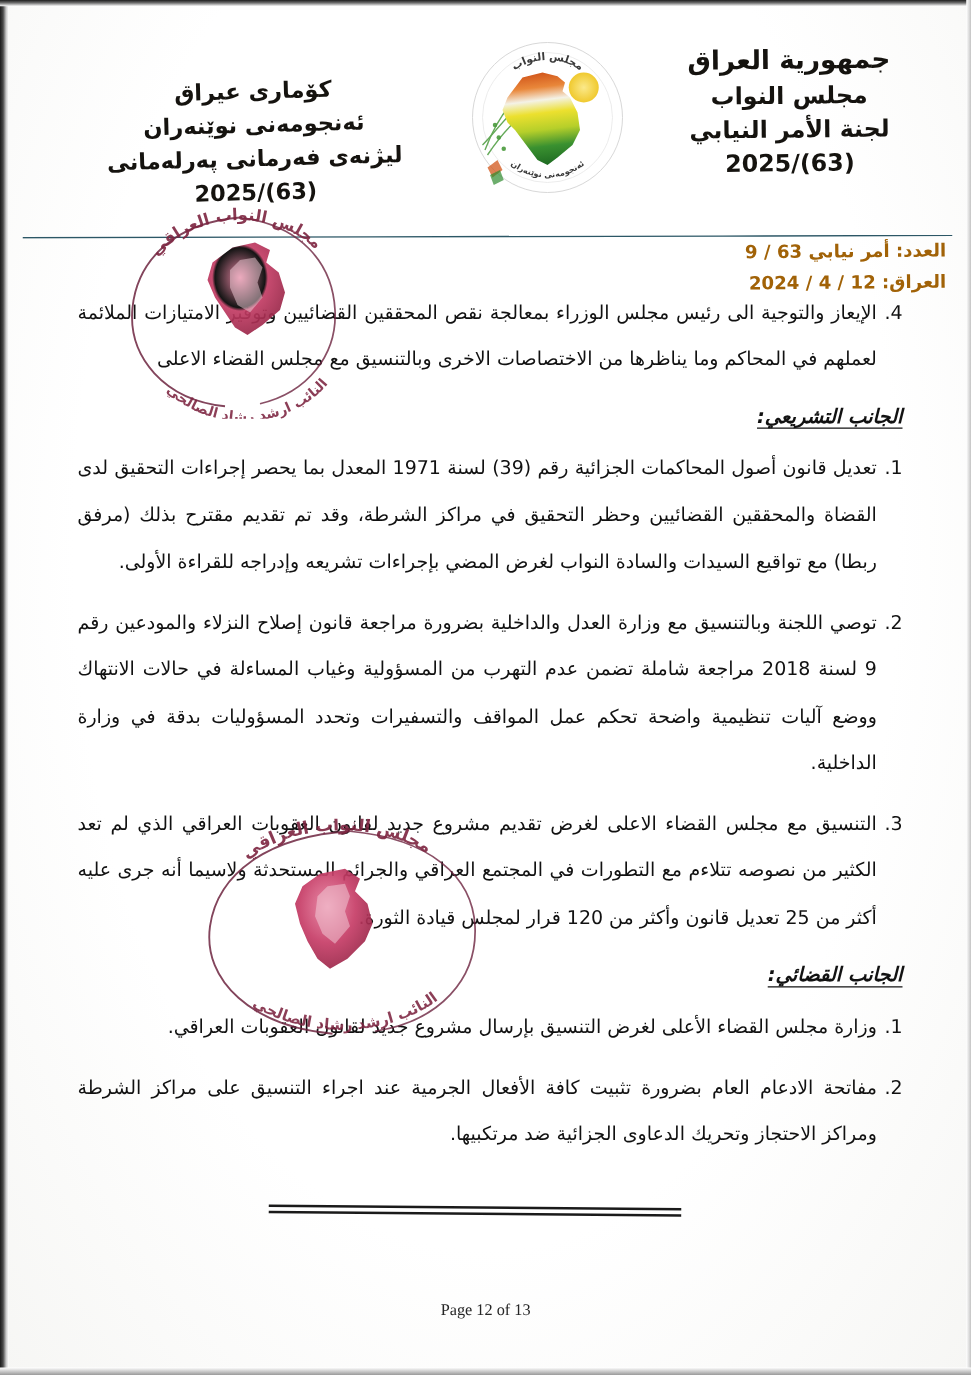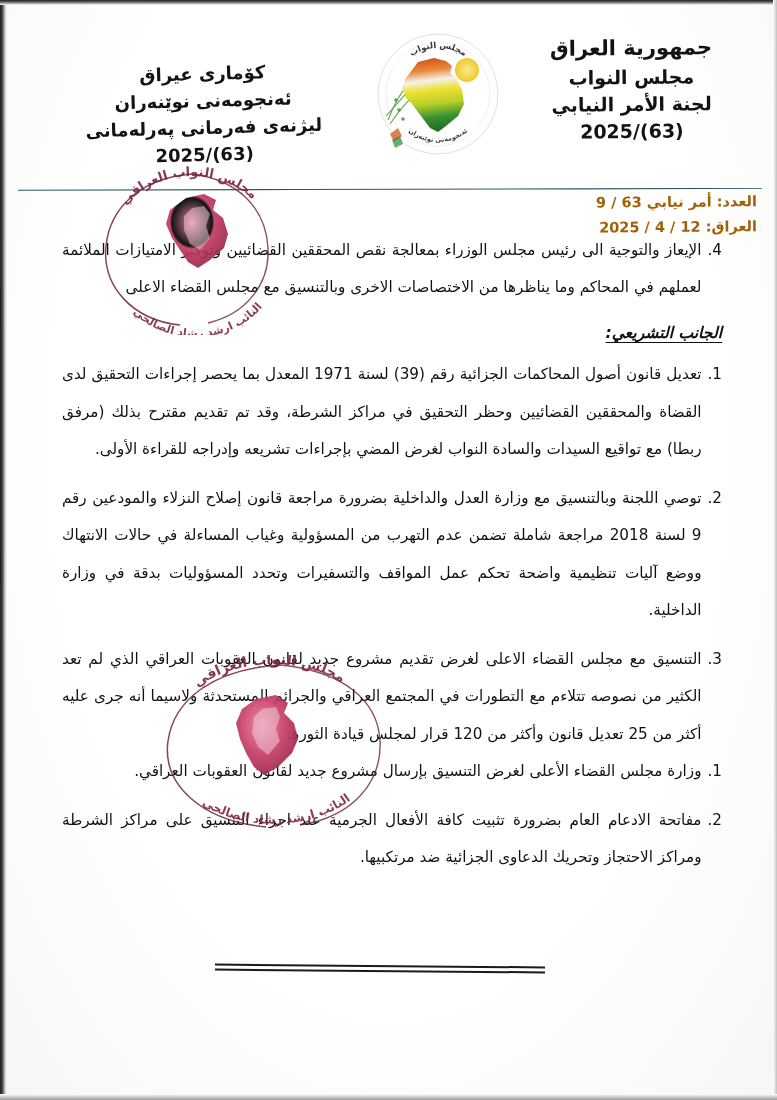--- a/index.html
+++ b/index.html
@@ -264,21 +264,21 @@
     <path d="M0,4.4 C180,3.2 380,2.6 560,1.8 C650,1.4 710,1.0 744,0.6" stroke="#2c5766" stroke-width="2.2" fill="none"></path>
   </svg>
 
   <div class="refblock">
     <div class="row">
       <span>العدد:</span>
       <span>أمر نيابي 63 / 9</span>
     </div>
     <div class="row">
       <span>العراق:</span>
-      <span>12 / 4 / 2025</span>
+      <span>12 / 4 / 2024</span>
     </div>
   </div>
 
   <div class="body">
 
     <div class="num-para">
       <span class="marker">.4</span>
       <span class="txt">الإيعاز والتوجية الى رئيس مجلس الوزراء بمعالجة نقص المحققين القضائيين وتوفير الامتيازات الملائمة لعملهم في المحاكم وما يناظرها من الاختصاصات الاخرى وبالتنسيق مع مجلس القضاء الاعلى</span>
     </div>
 
@@ -294,38 +294,42 @@
       <span class="marker">.2</span>
       <span class="txt">توصي اللجنة وبالتنسيق مع وزارة العدل والداخلية بضرورة مراجعة قانون إصلاح النزلاء والمودعين رقم 9 لسنة 2018 مراجعة شاملة تضمن عدم التهرب من المسؤولية وغياب المساءلة في حالات الانتهاك ووضع آليات تنظيمية واضحة تحكم عمل المواقف والتسفيرات وتحدد المسؤوليات بدقة في وزارة الداخلية.</span>
     </div>
     <div class="gap-sm"></div>
 
     <div class="num-para">
       <span class="marker">.3</span>
       <span class="txt">التنسيق مع مجلس القضاء الاعلى لغرض تقديم مشروع جديد لقانون العقوبات العراقي الذي لم تعد الكثير من نصوصه تتلاءم مع التطورات في المجتمع العراقي والجرائم المستحدثة ولاسيما أنه جرى عليه أكثر من 25 تعديل قانون وأكثر من 120 قرار لمجلس قيادة الثورة.</span>
     </div>
 
+    <div class="section-head">الجانب القضائي:</div>
 
     <div class="num-para">
       <span class="marker">.1</span>
       <span class="txt">وزارة مجلس القضاء الأعلى لغرض التنسيق بإرسال مشروع جديد لقانون العقوبات العراقي.</span>
     </div>
     <div class="gap-sm"></div>
 
     <div class="num-para">
       <span class="marker">.2</span>
       <span class="txt">مفاتحة الادعام العام بضرورة تثبيت كافة الأفعال الجرمية عند اجراء التنسيق على مراكز الشرطة ومراكز الاحتجاز وتحريك الدعاوى الجزائية ضد مرتكبيها.</span>
     </div>
   </div>
 
   <div class="dbl-rule">
     <div class="r1"></div>
     <div class="r2"></div>
   </div>
 
+  <div class="footer">
+    <span>Page 12 of 13</span>
+  </div>
 
   <svg class="stamp stamp-1" viewBox="0 0 240 175">
     <defs>
       <path id="s1top" d="M 28,96 A 82,74 0 0 1 196,88"></path>
       <path id="s1bot" d="M 30,104 A 84,76 0 0 0 200,96"></path>
       <radialGradient id="inkgrad1" cx="0.42" cy="0.38" r="0.72">
         <stop offset="0%" stop-color="#e57a9a"></stop>
         <stop offset="45%" stop-color="#c7days" stop-opacity="1"></stop>
         <stop offset="50%" stop-color="#c23b63"></stop>
         <stop offset="100%" stop-color="#8d2040"></stop>

